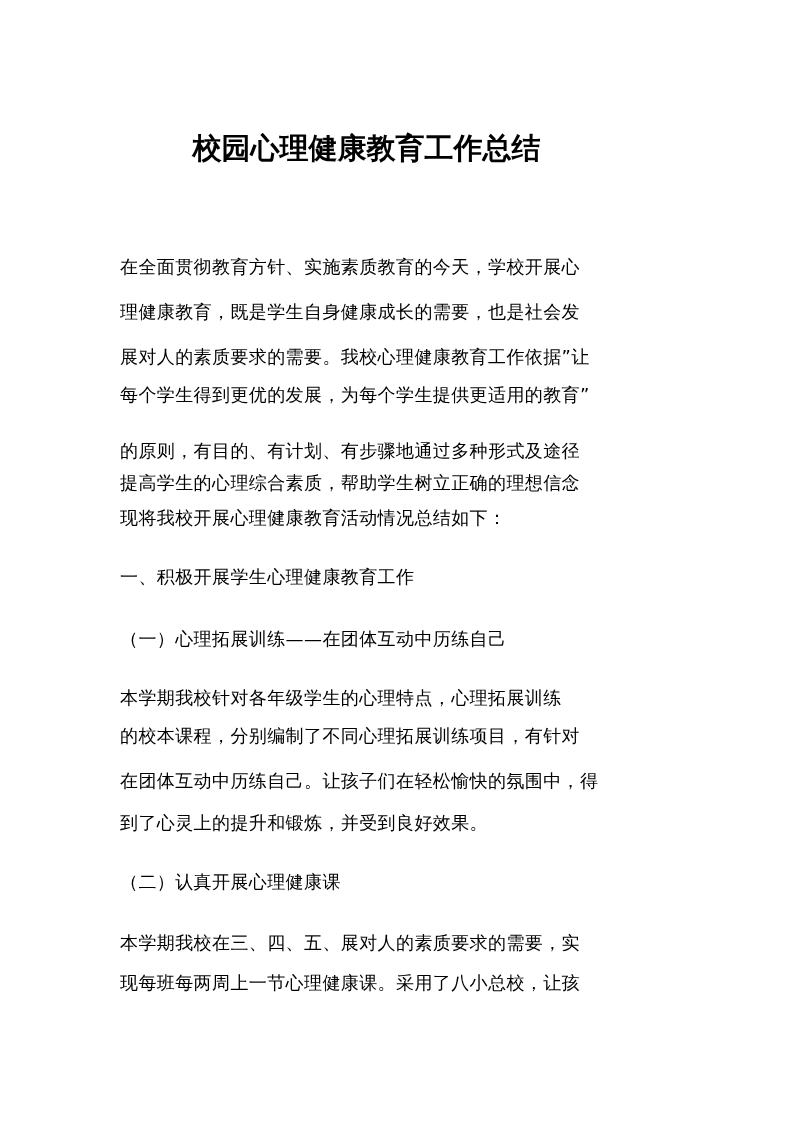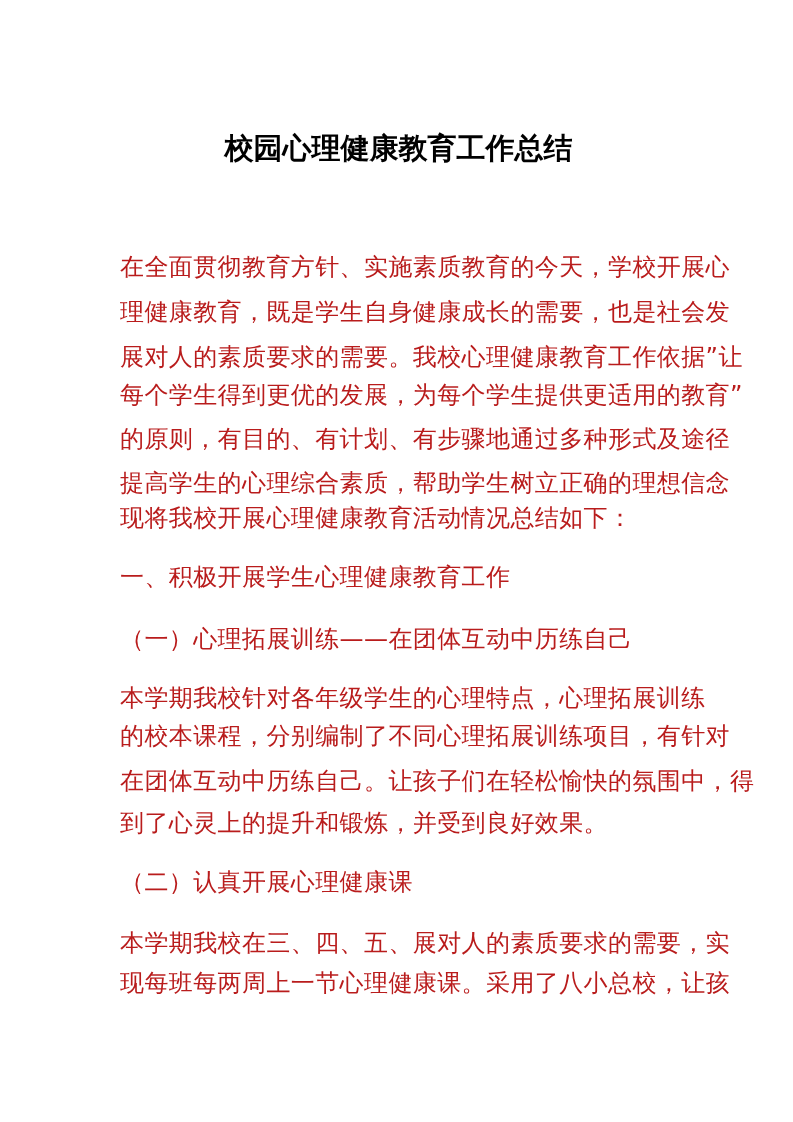--- a/index.html
+++ b/index.html
@@ -1,33 +1,33 @@
 <!DOCTYPE html>
 <html><head>
 <meta charset="utf-8">
 <style>
   html, body { margin:0; padding:0; background:#ffffff; }
   body { width:793px; height:1122px; position:relative; overflow:hidden;
          font-family:"DejaVu Sans", "Liberation Sans", sans-serif; color:#111; }
   .title { position:absolute; top:128px; left:0; width:733px; text-align:center;
-           font-size:29px; font-weight:bold; letter-spacing:0px; line-height:40px; color:#000;padding-left:32px; }
-  .line { position:absolute; left:120px; font-size:24px; line-height:30px; white-space:nowrap; color:#b91c1c; letter-spacing:0.4px; }
+           font-size:29px; font-weight:bold; letter-spacing:0px; line-height:40px; color:#000; }
+  .line { position:absolute; left:120px; font-size:18px; line-height:30px; white-space:nowrap; color:#000000; letter-spacing:0.4px; }
 </style>
 </head>
 <body>
 
 <div>
   <div class="title">校园心理健康教育工作总结</div>
 
   <div>
     <div class="line" style="top:252px">在全面贯彻教育方针、实施素质教育的今天，学校开展心</div>
     <div class="line" style="top:297px">理健康教育，既是学生自身健康成长的需要，也是社会发</div>
     <div class="line" style="top:342px">展对人的素质要求的需要。我校心理健康教育工作依据”让</div>
     <div class="line" style="top:380px">每个学生得到更优的发展，为每个学生提供更适用的教育”</div>
-    <div class="line" style="top:424px">的原则，有目的、有计划、有步骤地通过多种形式及途径</div>
+    <div class="line" style="top:436px">的原则，有目的、有计划、有步骤地通过多种形式及途径</div>
     <div class="line" style="top:468px">提高学生的心理综合素质，帮助学生树立正确的理想信念</div>
     <div class="line" style="top:503px">现将我校开展心理健康教育活动情况总结如下：</div>
   </div>
 
   <div class="line" style="top:562px">一、积极开展学生心理健康教育工作</div>
   <div class="line" style="top:624px">（一）心理拓展训练——在团体互动中历练自己</div>
 
   <div>
     <div class="line" style="top:683px">本学期我校针对各年级学生的心理特点，心理拓展训练</div>
     <div class="line" style="top:721px">的校本课程，分别编制了不同心理拓展训练项目，有针对</div>

